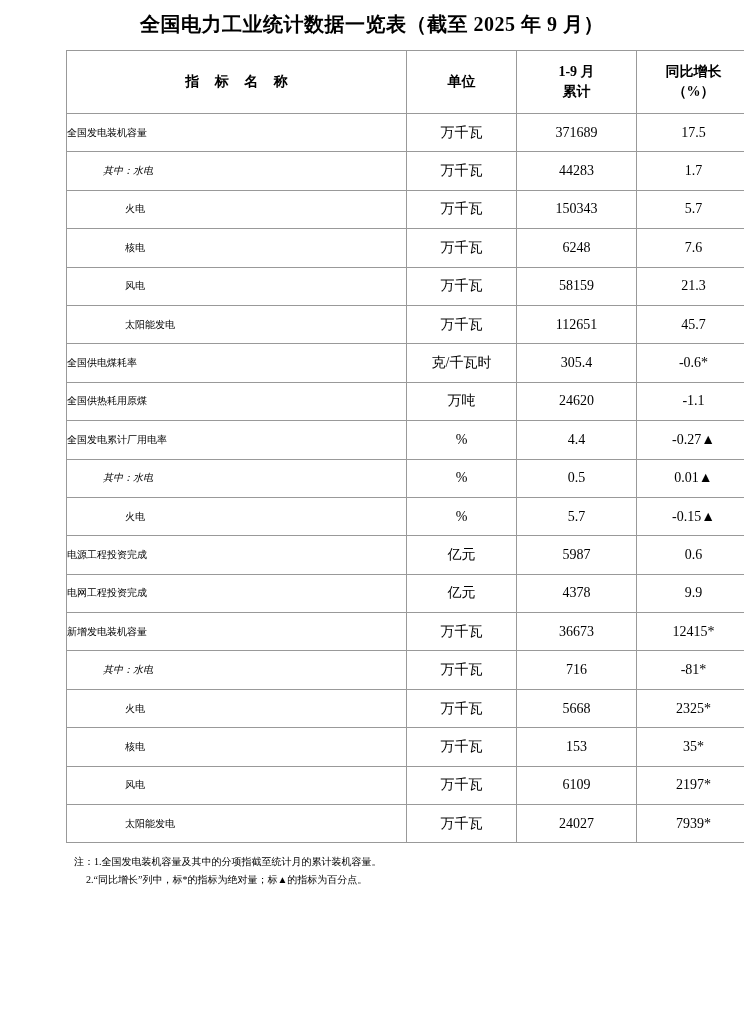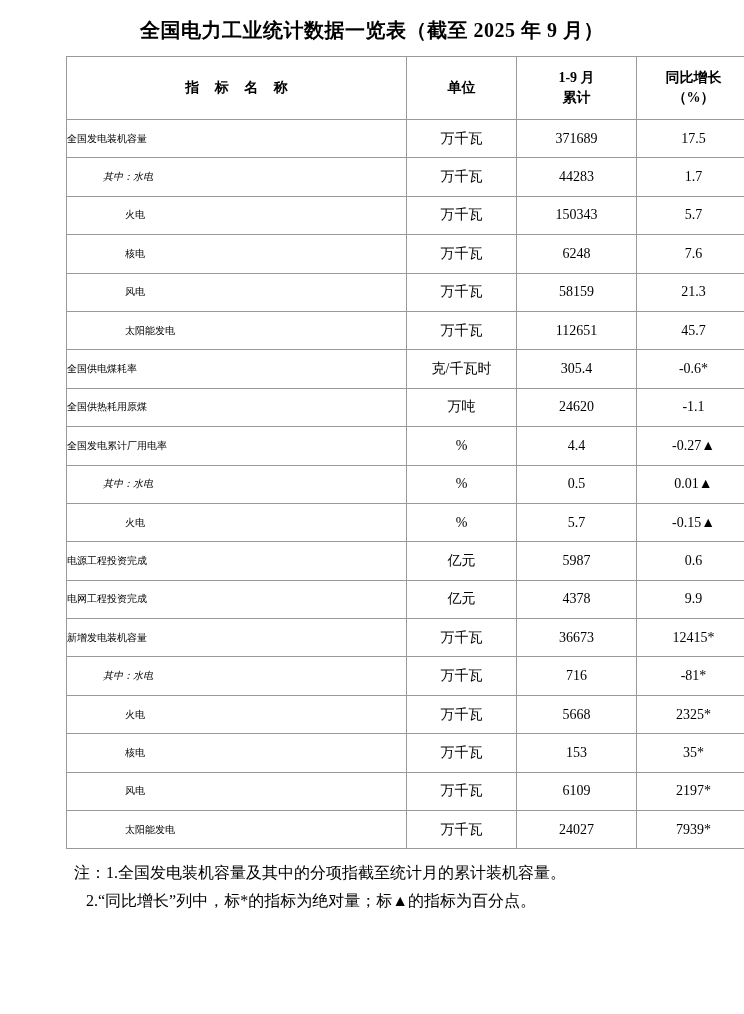--- a/index.html
+++ b/index.html
@@ -19,21 +19,21 @@
     height: 1014px;
     position: relative;
     box-sizing: border-box;
     padding: 0 30px;
   }
   .title {
     text-align: center;
     font-size: 20px;
     font-weight: bold;
     letter-spacing: 0.5px;
-    padding-top: 16px;
+    padding-top: 10px;
     padding-bottom: 12px;
     line-height: 1.4;
     font-family: "Liberation Serif", "DejaVu Serif", serif;
   }
   table.stat {
     width: 684px;
     border-collapse: collapse;
     table-layout: fixed;
     font-size: 13.5px;
     margin-left: 36px;
@@ -72,21 +72,21 @@
   td.unit, td.value, td.growth {
     text-align: center;
     font-size: 14px;
   }
   .col-name { width: 340px; }
   .col-unit { width: 110px; }
   .col-value { width: 120px; }
   .col-growth { width: 114px; }
   .notes {
     margin-top: 10px;
-    font-size: 16px;
+    font-size: 10px;
     line-height: 1.75;
     padding-left: 10px;
   }
   .notes .note-line {
     white-space: nowrap;
   }
   .note-indent { padding-left: 34px; }
   .note-indent2 { padding-left: 46px; }
 </style>
 </head>

